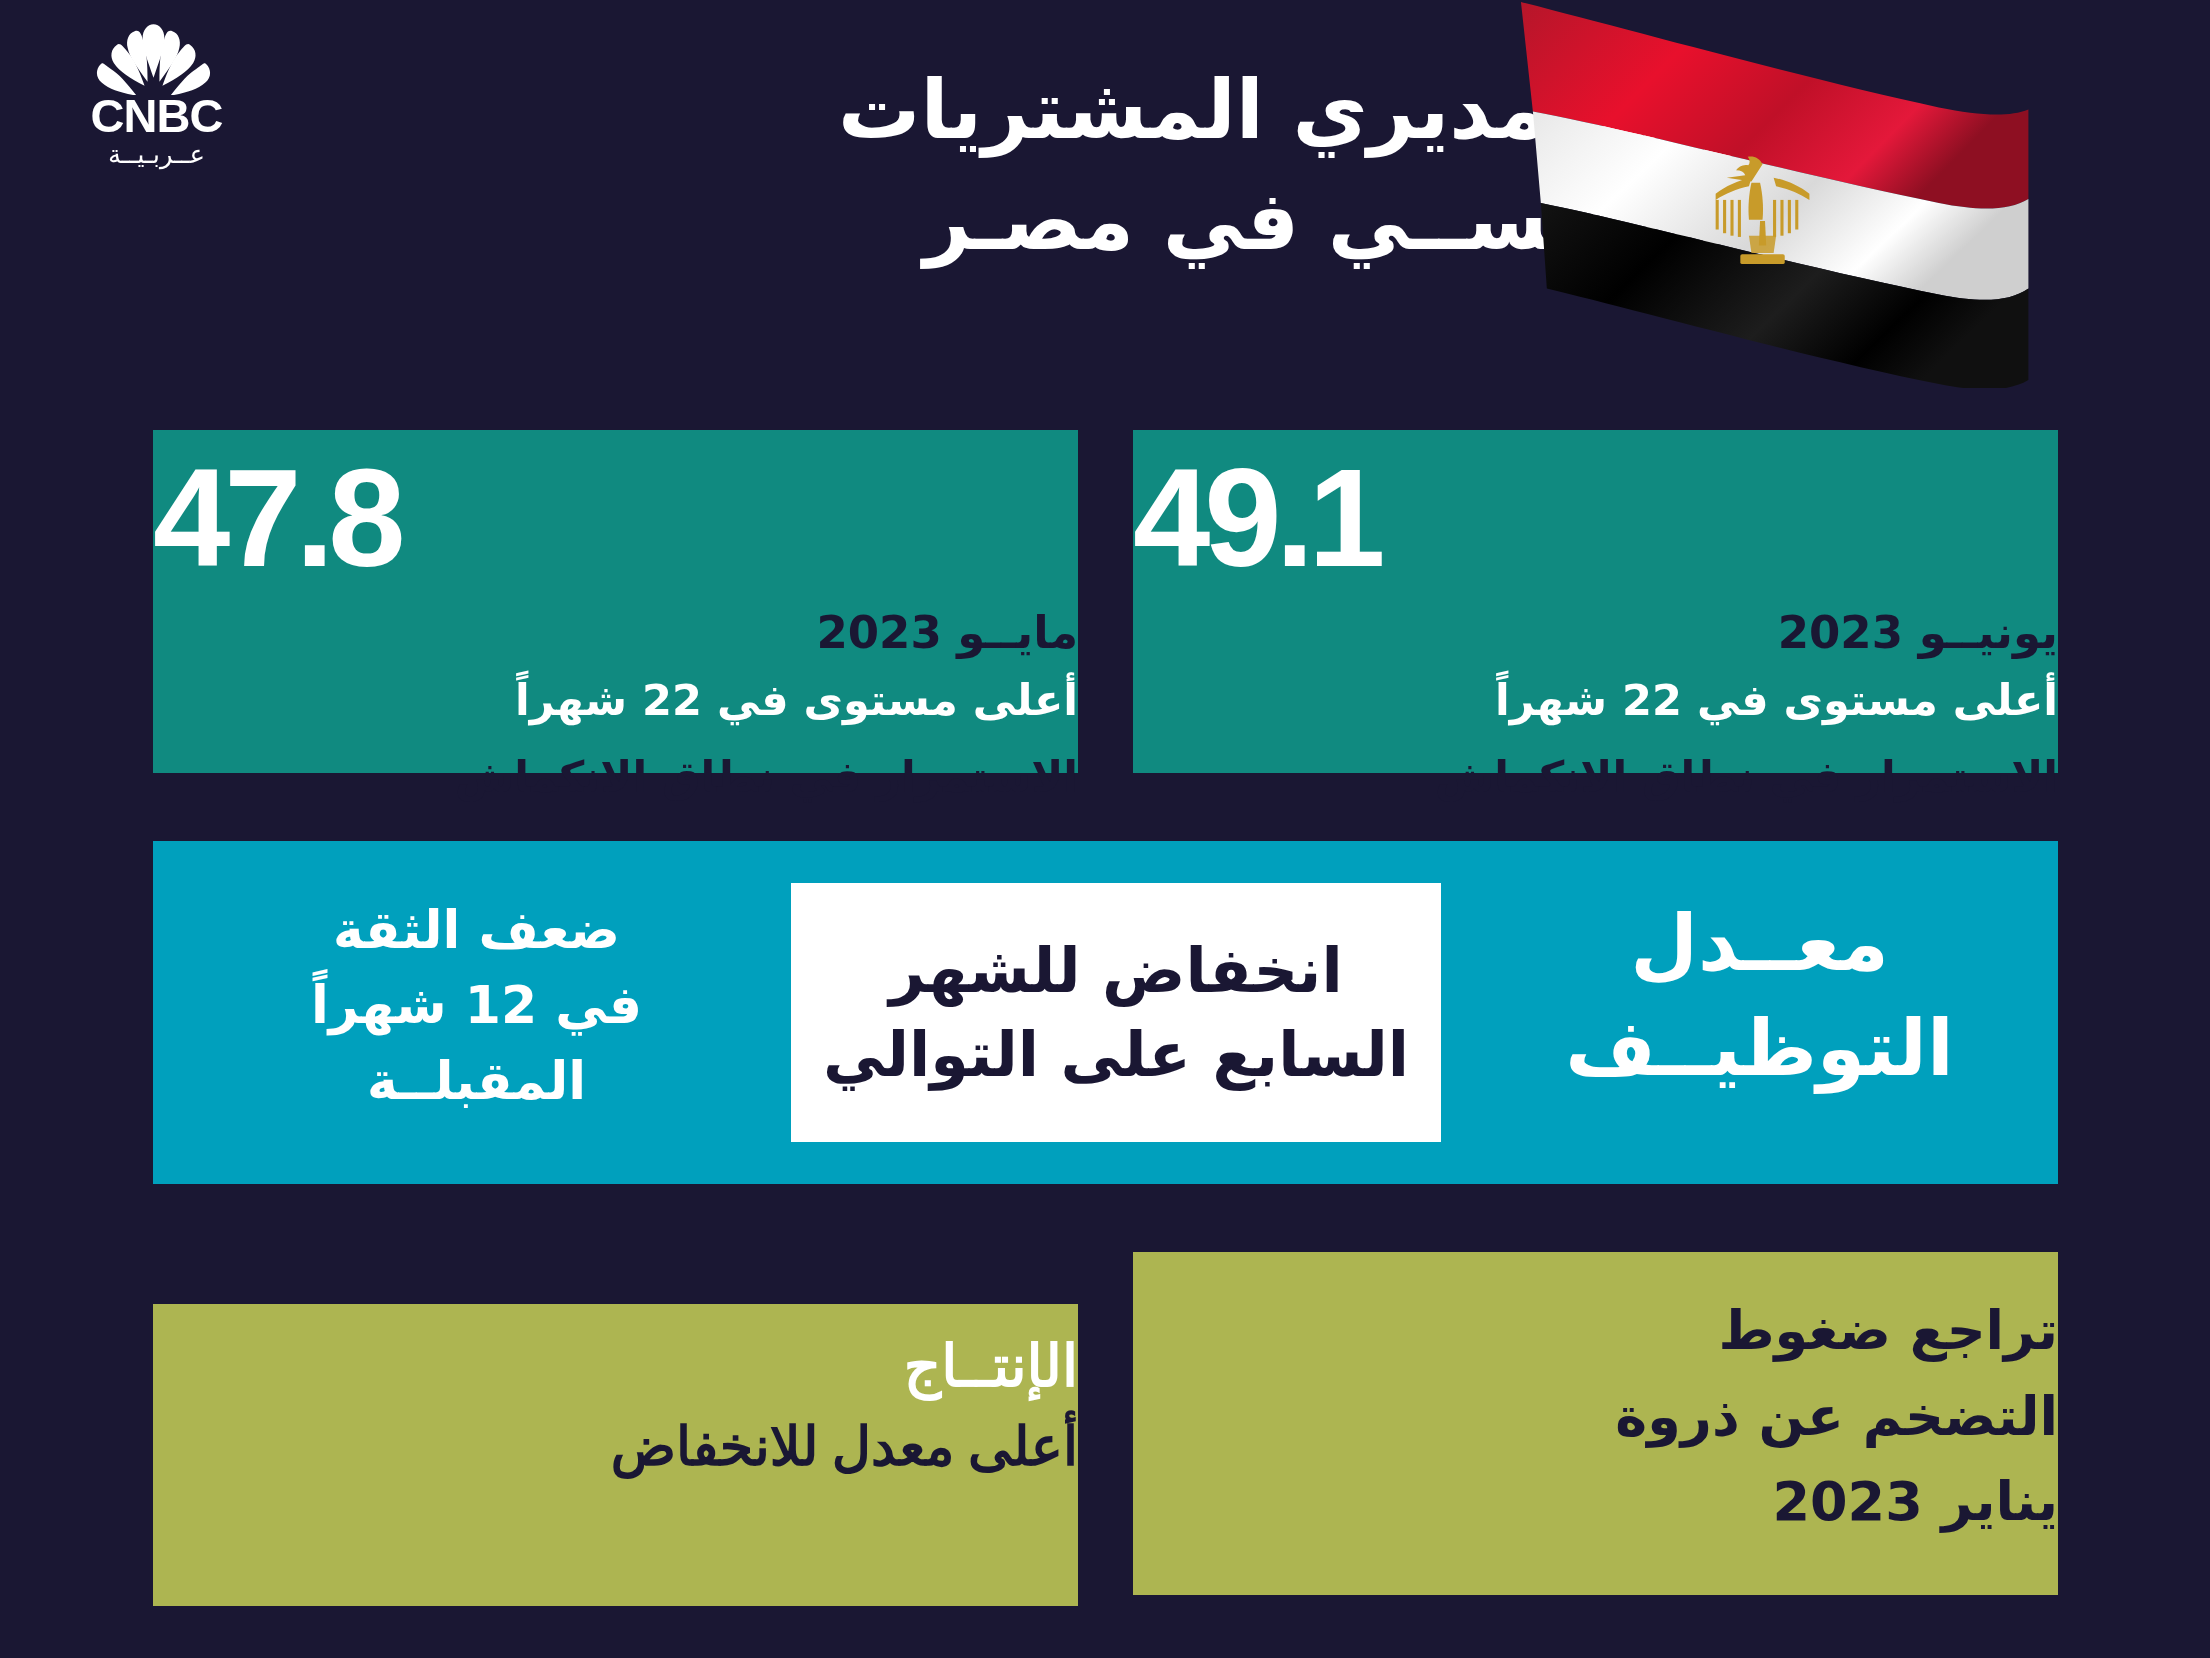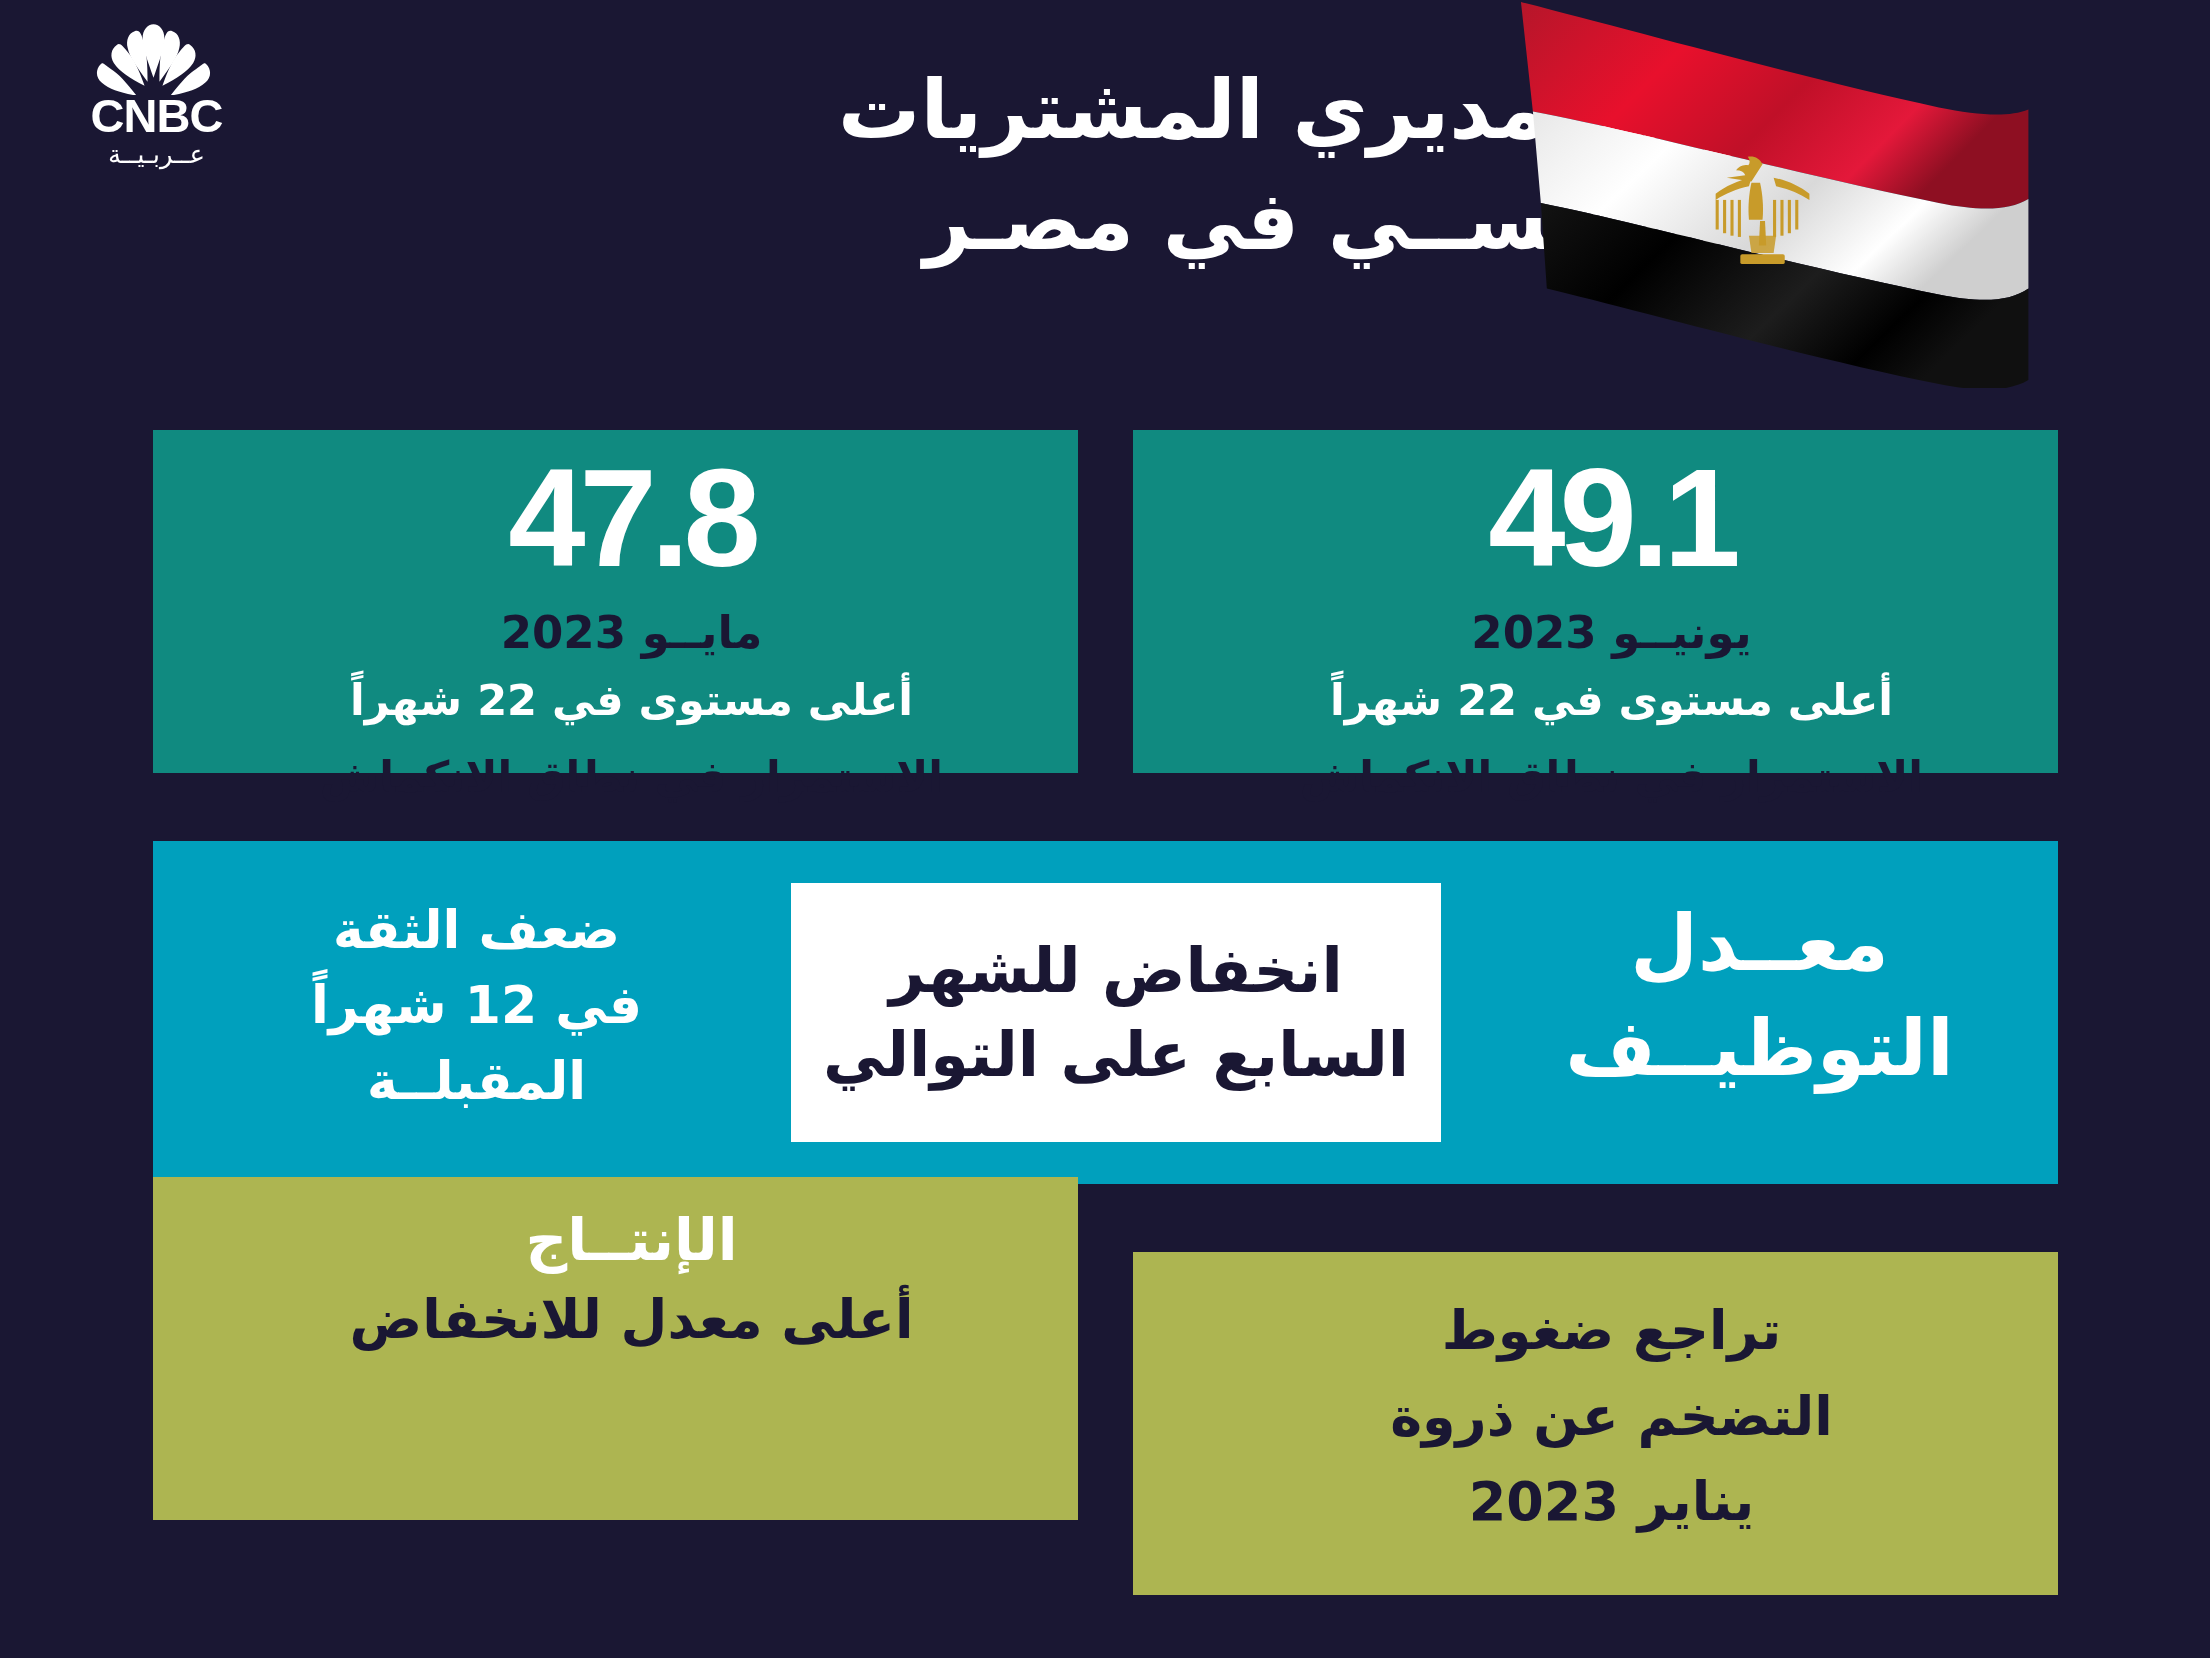--- a/index.html
+++ b/index.html
@@ -80,22 +80,20 @@
     left: 1512px;
     top: -10px;
     width: 597px;
     height: 398px;
   }
 
   
   .card {
     position: absolute;
     box-sizing: border-box;
-    text-align: center;
-    padding-left: 32px;
   }
 
   
   .teal { background: #108a80; }
   #card-may  { left: 154px;  top: 430px; width: 925px; height: 343px; }
   #card-june { left: 1134px; top: 430px; width: 925px; height: 343px; }
 
   .big-number {
     color: #ffffff;
     font-family: "Liberation Sans", sans-serif;
@@ -168,21 +166,21 @@
     width: 537px;
     text-align: center;
     color: #ffffff;
     font-size: 52px;
     font-weight: bold;
     line-height: 1.45;
   }
 
   
   .olive { background: #adb551; }
-  #card-production { left: 154px;  top: 1177px; width: 925px; height: 343px; }
+  #card-production { left: 154px;  top: 1304px; width: 925px; height: 302px; font-family: Liberation Serif, serif; }
   #card-inflation  { left: 1134px; top: 1252px; width: 925px; height: 343px; }
 
   .olive-title {
     color: #ffffff;
     font-size: 58px;
     font-weight: bold;
     line-height: 1.15;
     margin-top: 30px;
     letter-spacing: 1px;
   }

